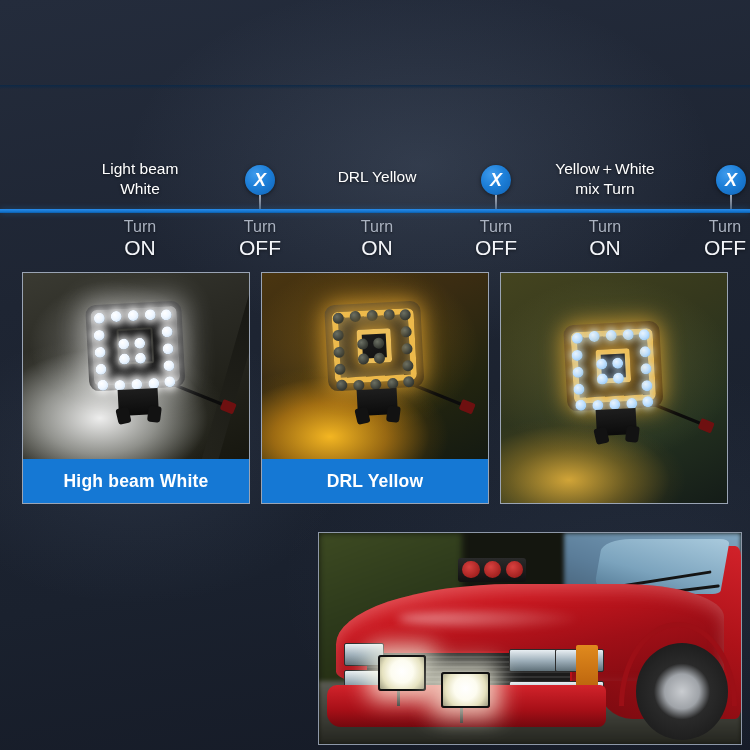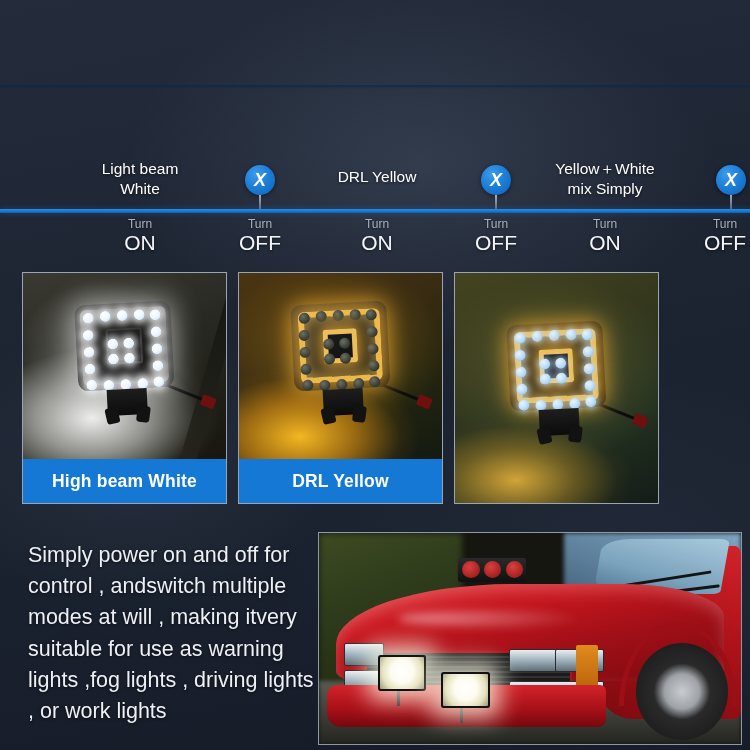--- a/index.html
+++ b/index.html
@@ -116,38 +116,38 @@
     width: 750px; height: 44px;
   }
   .toggle {
     position: absolute;
     text-align: center;
     transform: translateX(-50%);
     white-space: nowrap;
   }
   .toggle .t-word {
     display: block;
-    font-size: 12px;
+    font-size: 16px;
     color: #aab2c0;
     line-height: 1.1;
     text-shadow: 0 1px 2px rgba(0,0,0,0.5);
   }
   .toggle .t-state {
     display: block;
     font-size: 21px;
     color: #f4f6fa;
     line-height: 1.15;
     text-shadow: 0 1px 3px rgba(0,0,0,0.55);
   }
 
   
   .panels {
     position: absolute;
     left: 22px; top: 272px;
-    width: 637px; height: 232px;
+    width: 706px; height: 232px;
     display: flex;
     gap: 11px;
   }
   .panel {
     position: relative;
     flex: 1;
     border: 1px solid #9aa4b4;
     box-sizing: border-box;
     overflow: hidden;
     background: #0c0f14;
@@ -502,21 +502,21 @@
       <div>DRL Yellow</div>
     </div>
 
     <div class="x-badge" style="left:496px; top:10px;">
       <span>X</span>
     </div>
     <div class="x-stem" style="left:496px; top:40px; height:16px;"></div>
 
     <div class="mode-label" style="left:605px; top:4px;">
       <div>Yellow＋White</div>
-      <div>mix Simply</div>
+      <div>mix Turn</div>
     </div>
 
     <div class="x-badge" style="left:731px; top:10px;">
       <span>X</span>
     </div>
     <div class="x-stem" style="left:731px; top:40px; height:16px;"></div>
   </div>
 
   <div class="divider"></div>
 
@@ -655,21 +655,20 @@
               <div class="bead b" style="left:22px; top:41px;"></div>
               <div class="bead b" style="left:38px; top:41px;"></div>
             </div>
           </div>
           <div class="lamp-foot"></div>
         </div>
       </div>
     </div>
   </div>
 
-  <div class="bottom-text">Simply power on and off for control , andswitch multiple modes at will , making itvery suitable for use as warning lights ,fog lights , driving lights , or work lights</div>
 
   <div class="truck-frame">
     <div class="truck-scene">
       <div class="bg-sky"></div>
       <div class="bg-trees"></div>
       <div class="bg-ground"></div>
 
       <div class="cab"></div>
       <div class="windshield"></div>
       <div class="wiper"></div>

